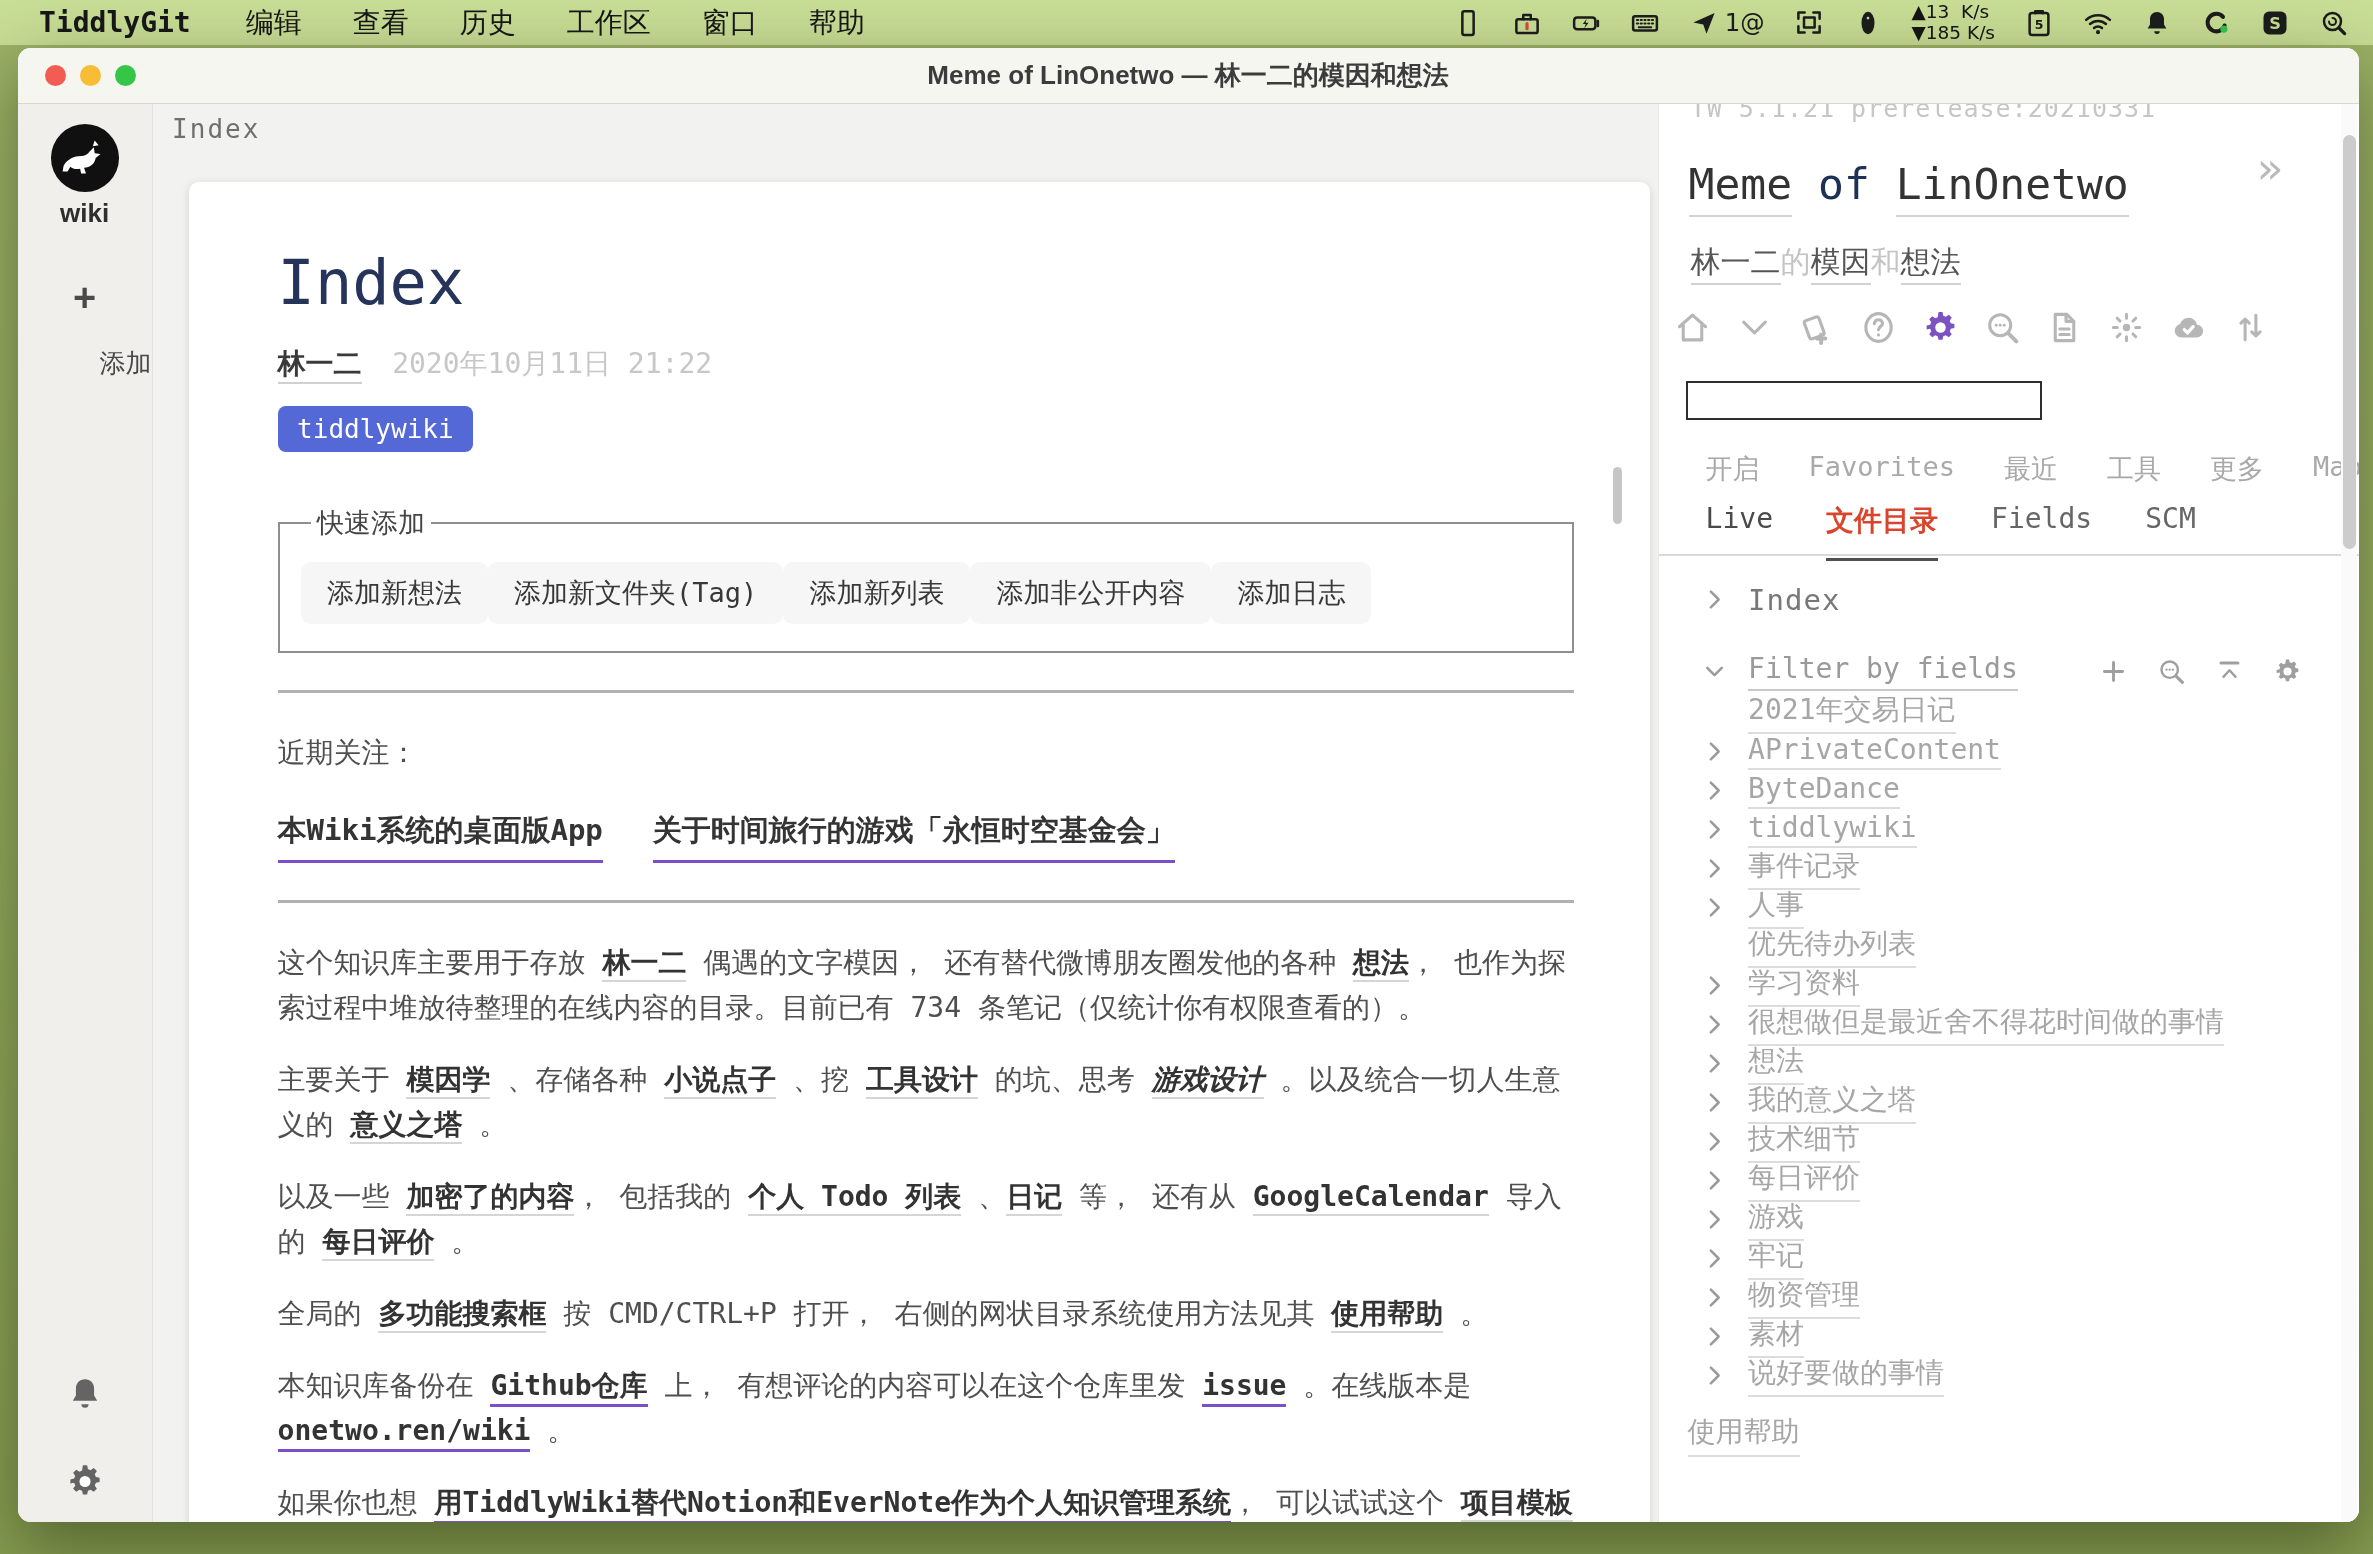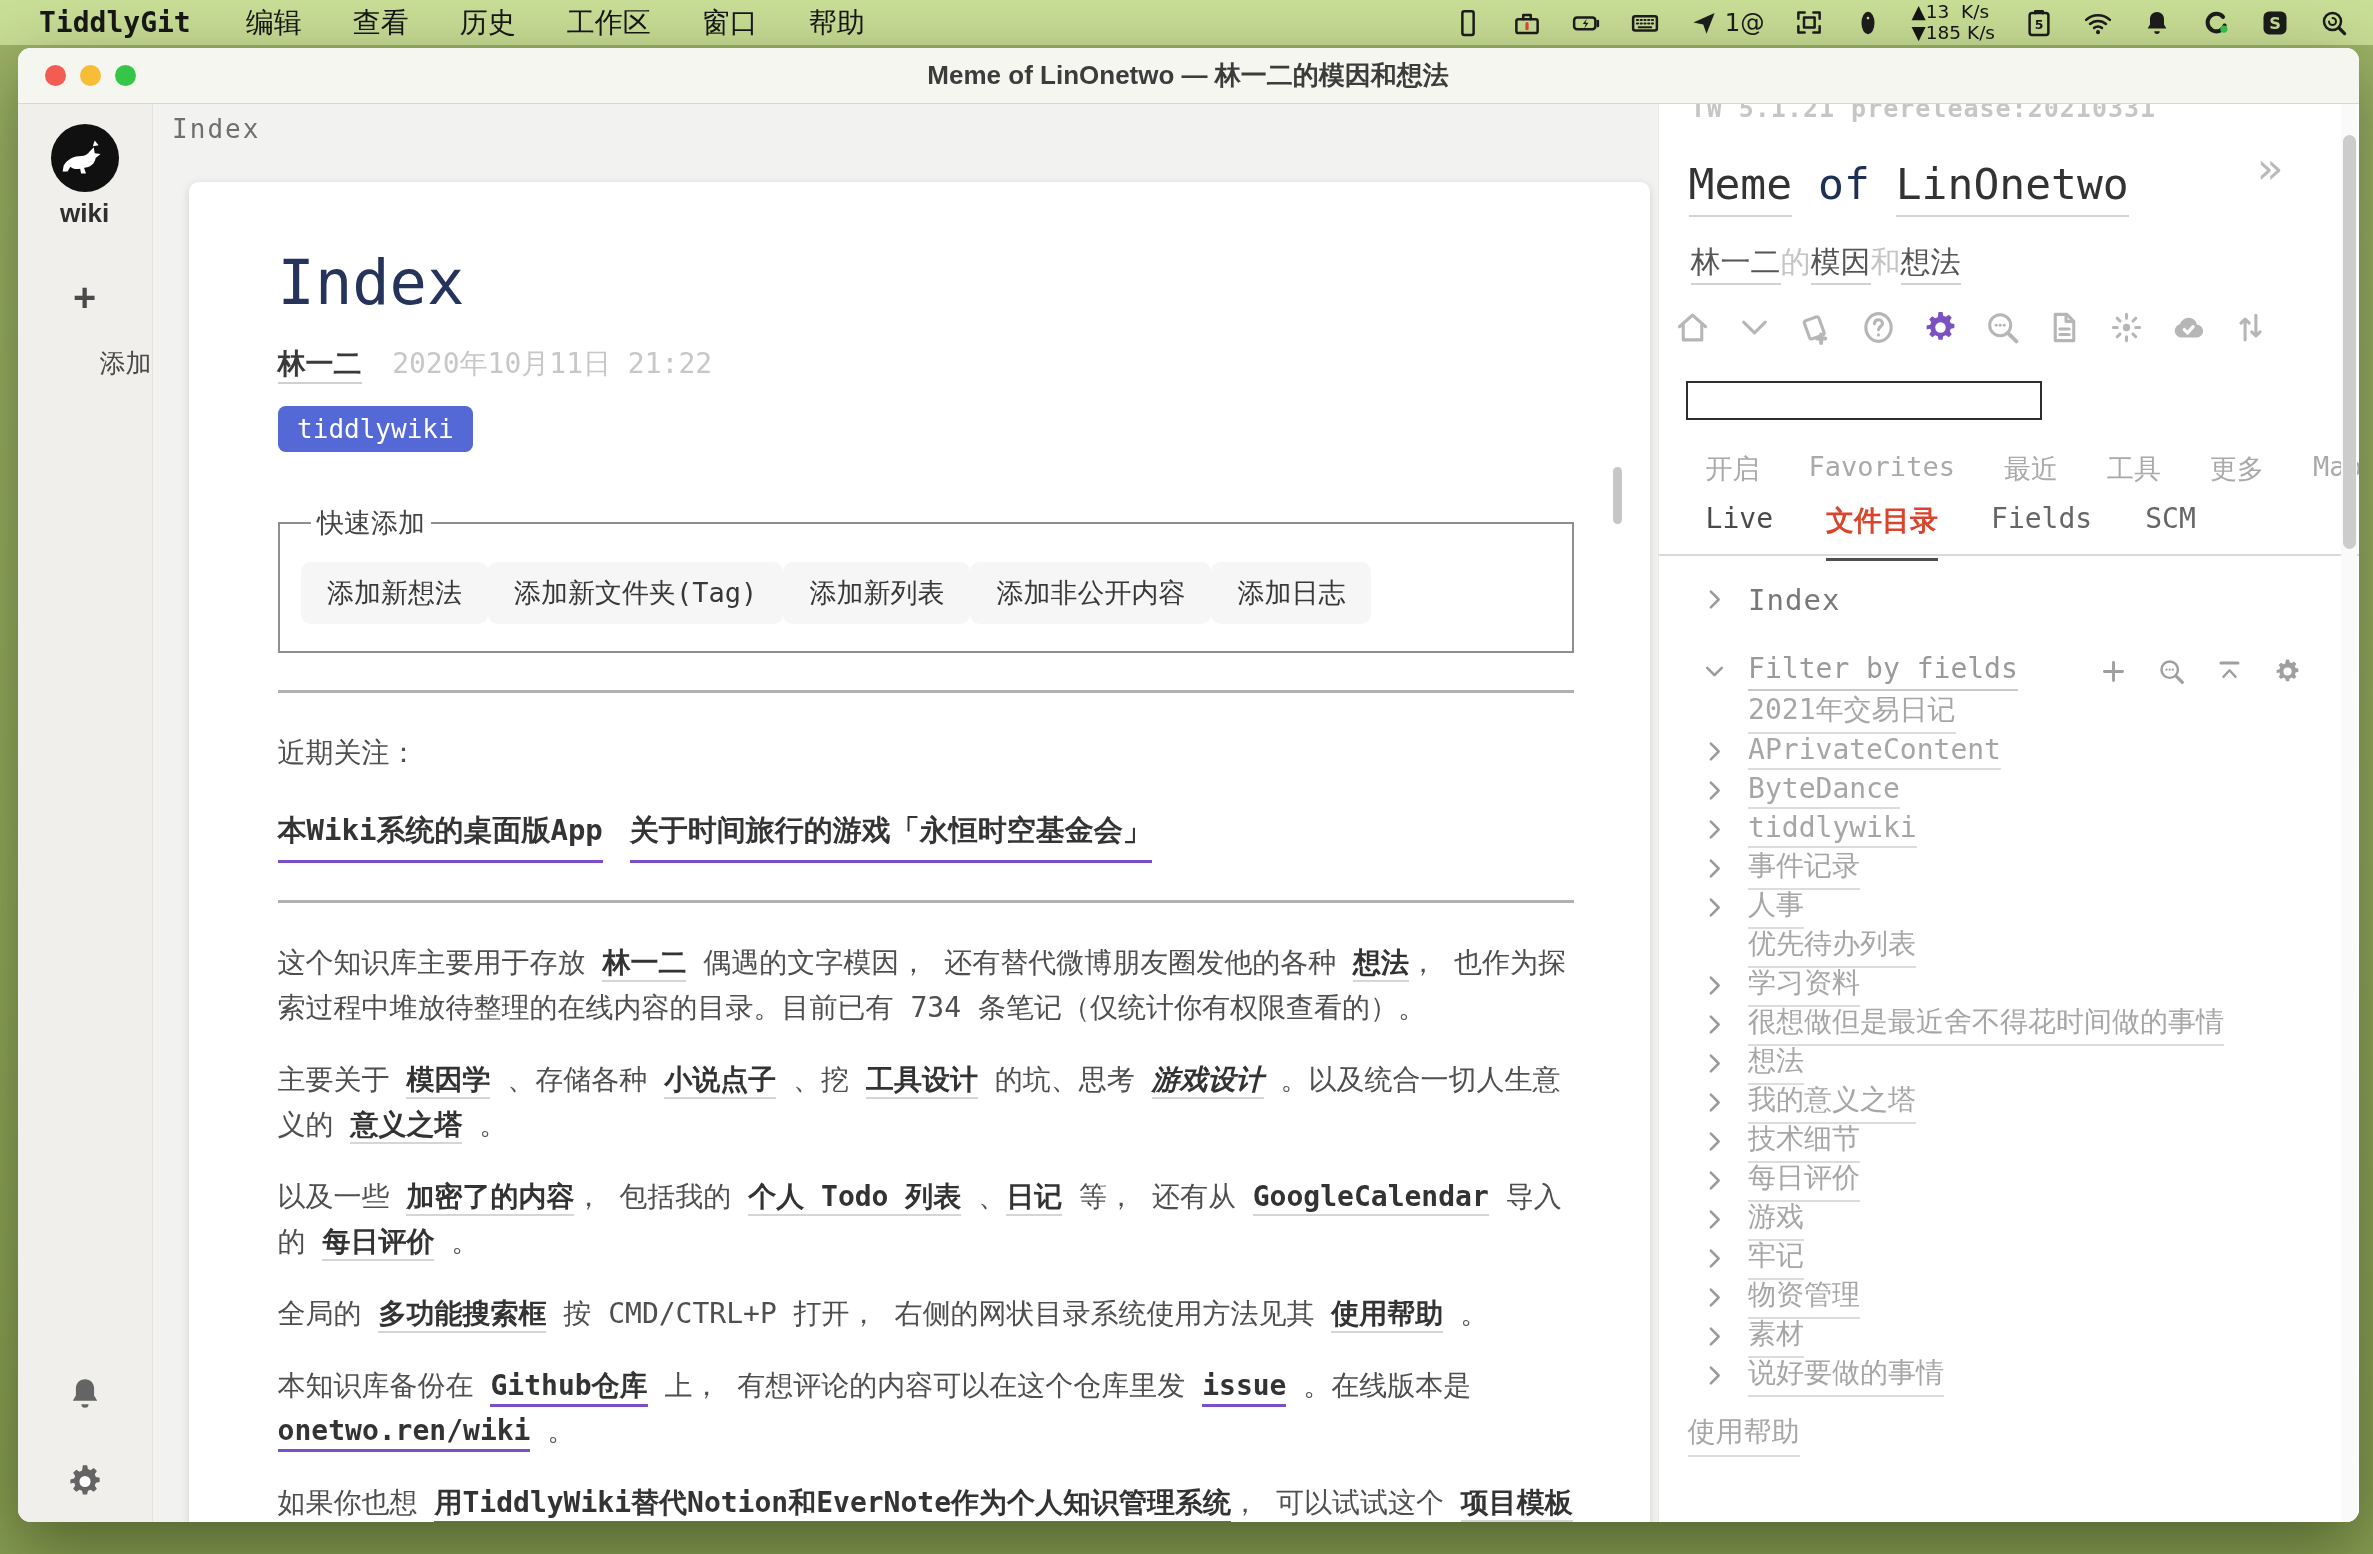--- a/index.html
+++ b/index.html
@@ -51,31 +51,31 @@
   .byline .date{color:#c7c7c7;margin-left:13.7px;}
   .tagpill{display:inline-block;margin-top:23.4px;background:#5569d6;color:#fff;font-size:26px;
            padding:7.8px 19.5px;border-radius:7.8px;cursor:pointer;}
   fieldset.quick{margin:53px 0 0;border:2.9px solid #8f8f8f;padding:13.7px 19.5px 27px 21.5px;}
   fieldset.quick legend{font-size:27px;color:#454545;padding:0 5.9px;margin-left:10px;}
   .qbtns{display:flex;margin-top:7.8px;}
   .qbtns button{font-family:inherit;font-size:27px;color:#383838;background:#f6f6f6;border:none;
                 border-radius:9.8px;padding:12.7px 26px;cursor:pointer;white-space:nowrap;}
   hr.rule{border:none;border-top:3.9px solid #b1b1b1;margin:37px 0;}
   .recent-label{font-size:28px;color:#4f4f4f;margin-top:41px;}
-  .recent-links{margin-top:39px;display:flex;gap:27px;}
+  .recent-links{margin-top:39px;display:flex;gap:50px;}
   .recent-links a{font-size:29px;font-weight:bold;color:#343434;text-decoration:none;
                   border-bottom:3.9px solid #7a4fc7;padding-bottom:8.8px;cursor:pointer;white-space:nowrap;}
   .prose p{font-size:28px;line-height:45px;color:#4f4f4f;margin:27px 0;}
   .prose .lnk-i{color:#333;font-weight:bold;border-bottom:2.9px solid #d5d5d5;padding-bottom:1px;cursor:pointer;}
   .prose .lnk-ii{color:#333;font-weight:bold;font-style:italic;border-bottom:2.9px solid #d5d5d5;padding-bottom:1px;cursor:pointer;}
   .prose .lnk-e{color:#333;font-weight:bold;border-bottom:3.9px solid #7a4fc7;padding-bottom:2px;cursor:pointer;}
   .main-scrollthumb{position:absolute;left:1460px;top:363px;width:9.8px;height:57px;background:#c6c6c6;border-radius:4.9px;}
   
   .panel{width:700px;flex:none;background:#fff;border-left:1px solid #e8e8e6;position:relative;overflow:hidden;}
-  .p-version{position:absolute;left:32px;top:-9.8px;font-size:25px;color:#c6c6c6;letter-spacing:1px;white-space:nowrap;font-weight:bold;}
+  .p-version{position:absolute;left:32px;top:-9.8px;font-size:25px;color:#c6c6c6;letter-spacing:1px;white-space:nowrap;}
   .p-more{position:absolute;right:76px;top:43px;font-size:43px;color:#b9b9b9;cursor:pointer;line-height:43px;}
   .p-title{position:absolute;left:30px;top:55px;font-size:43px;white-space:nowrap;}
   .p-title .seg-link{color:#333;border-bottom:2.9px solid #d2d2d2;padding-bottom:5.9px;cursor:pointer;}
   .p-title .seg-accent{color:#1e3056;}
   .p-sub{position:absolute;left:32px;top:138px;font-size:30px;white-space:nowrap;}
   .p-sub .seg-link{color:#555;border-bottom:2.9px solid #d2d2d2;padding-bottom:3.9px;cursor:pointer;}
   .p-sub .seg-muted{color:#c4c4c4;}
   .p-toolbar{position:absolute;left:15.6px;top:205px;display:flex;gap:25px;}
   .p-toolbar .ticon{width:37px;height:37px;color:#b6b6b6;cursor:pointer;}
   .p-toolbar .ticon.accent{color:#7b52c0;}

